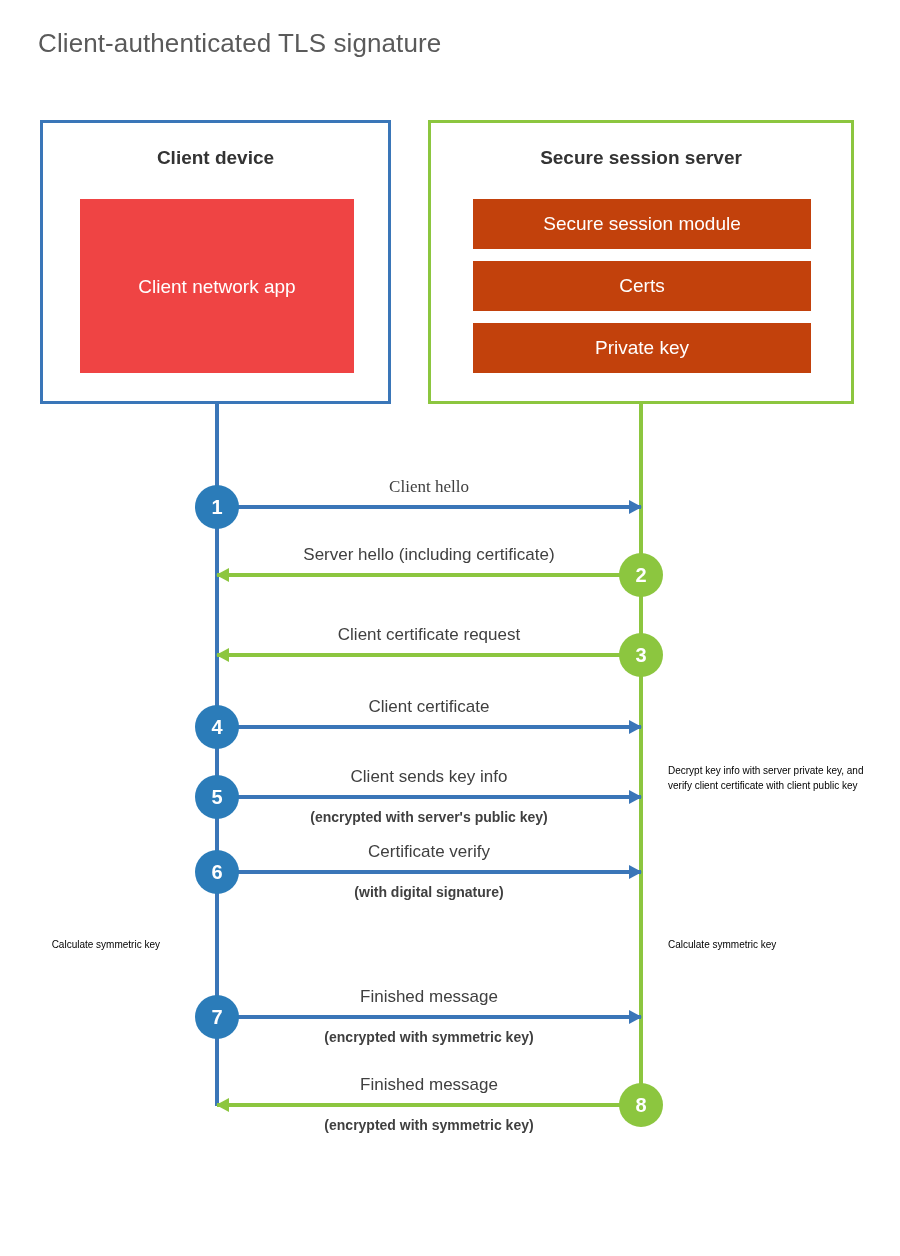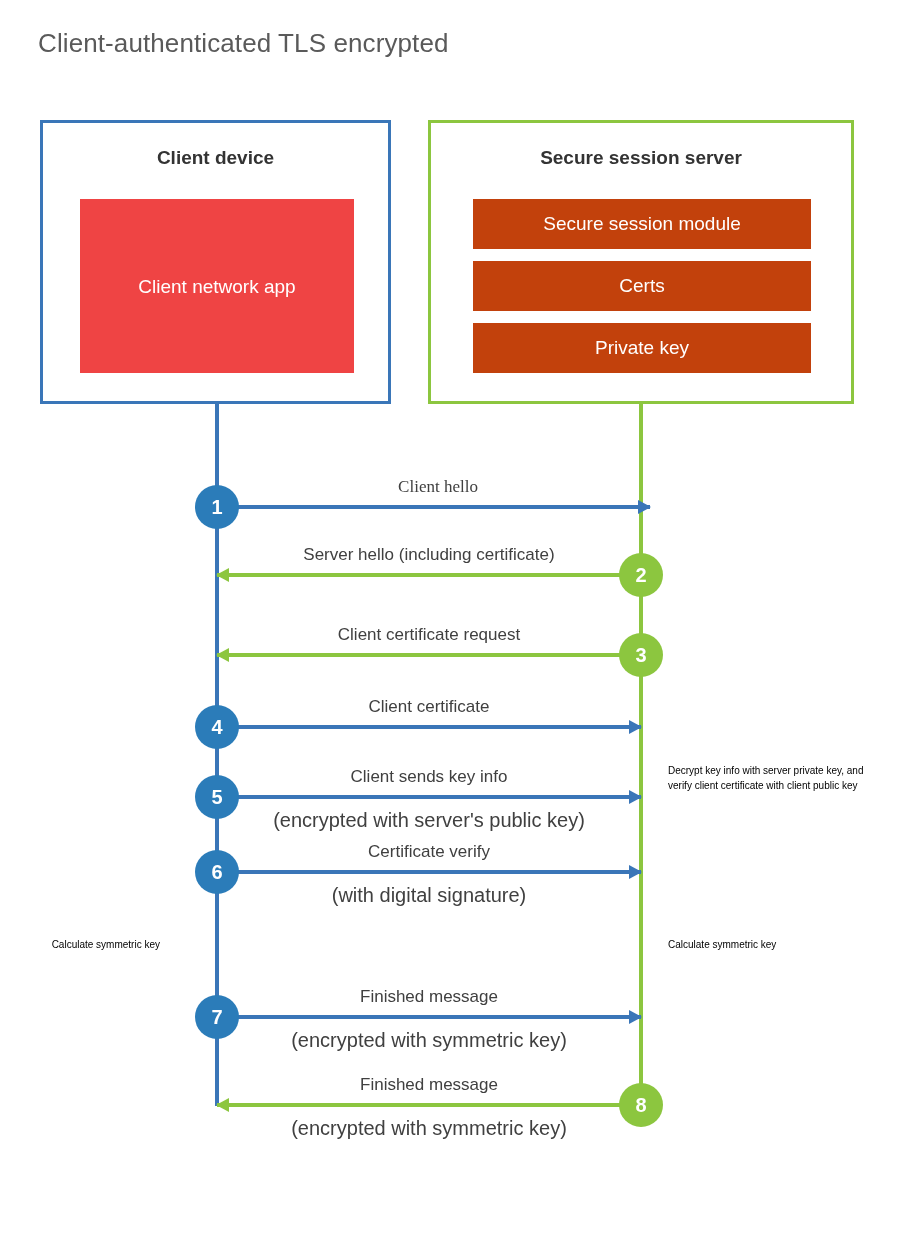--- a/index.html
+++ b/index.html
@@ -155,23 +155,24 @@
     font-size: 17px;
     color: #404040;
     white-space: nowrap;
   }
   .msg-sublabel {
     position: absolute;
     left: 0;
     width: 100%;
     top: 14px;
     text-align: center;
-    font-size: 20px;
+    font-size: 14px;
     color: #404040;
     white-space: nowrap;
+    font-weight: bold;
   }
 
   
   .step-badge {
     position: absolute;
     width: 44px;
     height: 44px;
     border-radius: 50%;
     display: flex;
     align-items: center;
@@ -199,40 +200,40 @@
     left: 668px;
     text-align: left;
     width: 200px;
   }
 </style>
 </head>
 <body>
 
 <div id="canvas">
 
-  <div class="page-title">Client-authenticated TLS encrypted</div>
+  <div class="page-title">Client-authenticated TLS signature</div>
 
   <div class="party-box client">
     <div class="party-title">Client device</div>
     <div class="client-app">Client network app</div>
   </div>
 
   <div class="party-box server">
     <div class="party-title">Secure session server</div>
     <div class="server-rows">
       <div class="server-row">Secure session module</div>
       <div class="server-row">Certs</div>
       <div class="server-row">Private key</div>
     </div>
   </div>
 
   <div class="lifeline client-line"></div>
   <div class="lifeline server-line"></div>
 
-  <div class="msg to-server" style="left:226px; top:505px; width:424px;font-family:Liberation Serif, serif;">
+  <div class="msg to-server" style="left:217px; top:505px; width:424px;font-family:Liberation Serif, serif;">
     <div class="shaft"></div>
     <div class="head"></div>
     <div class="msg-label">Client hello</div>
   </div>
   <div class="step-badge blue" style="left:195px; top:485px;">1</div>
 
   <div class="msg to-client" style="left:217px; top:573px; width:424px;">
     <div class="shaft"></div>
     <div class="head"></div>
     <div class="msg-label">Server hello (including certificate)</div>

